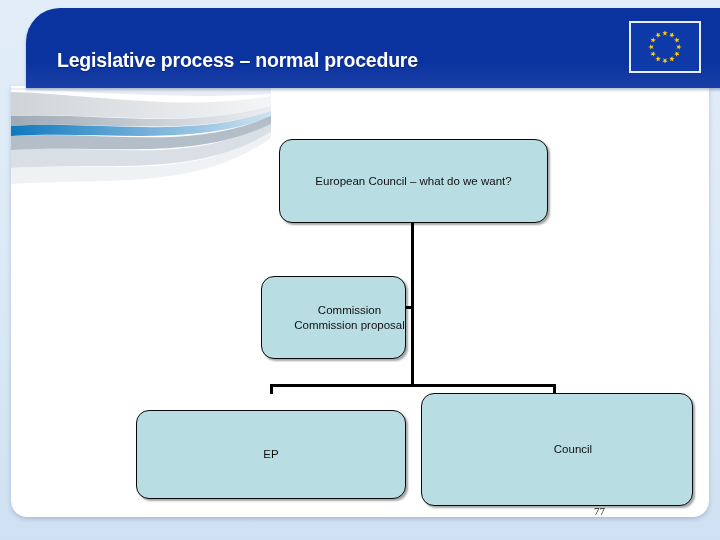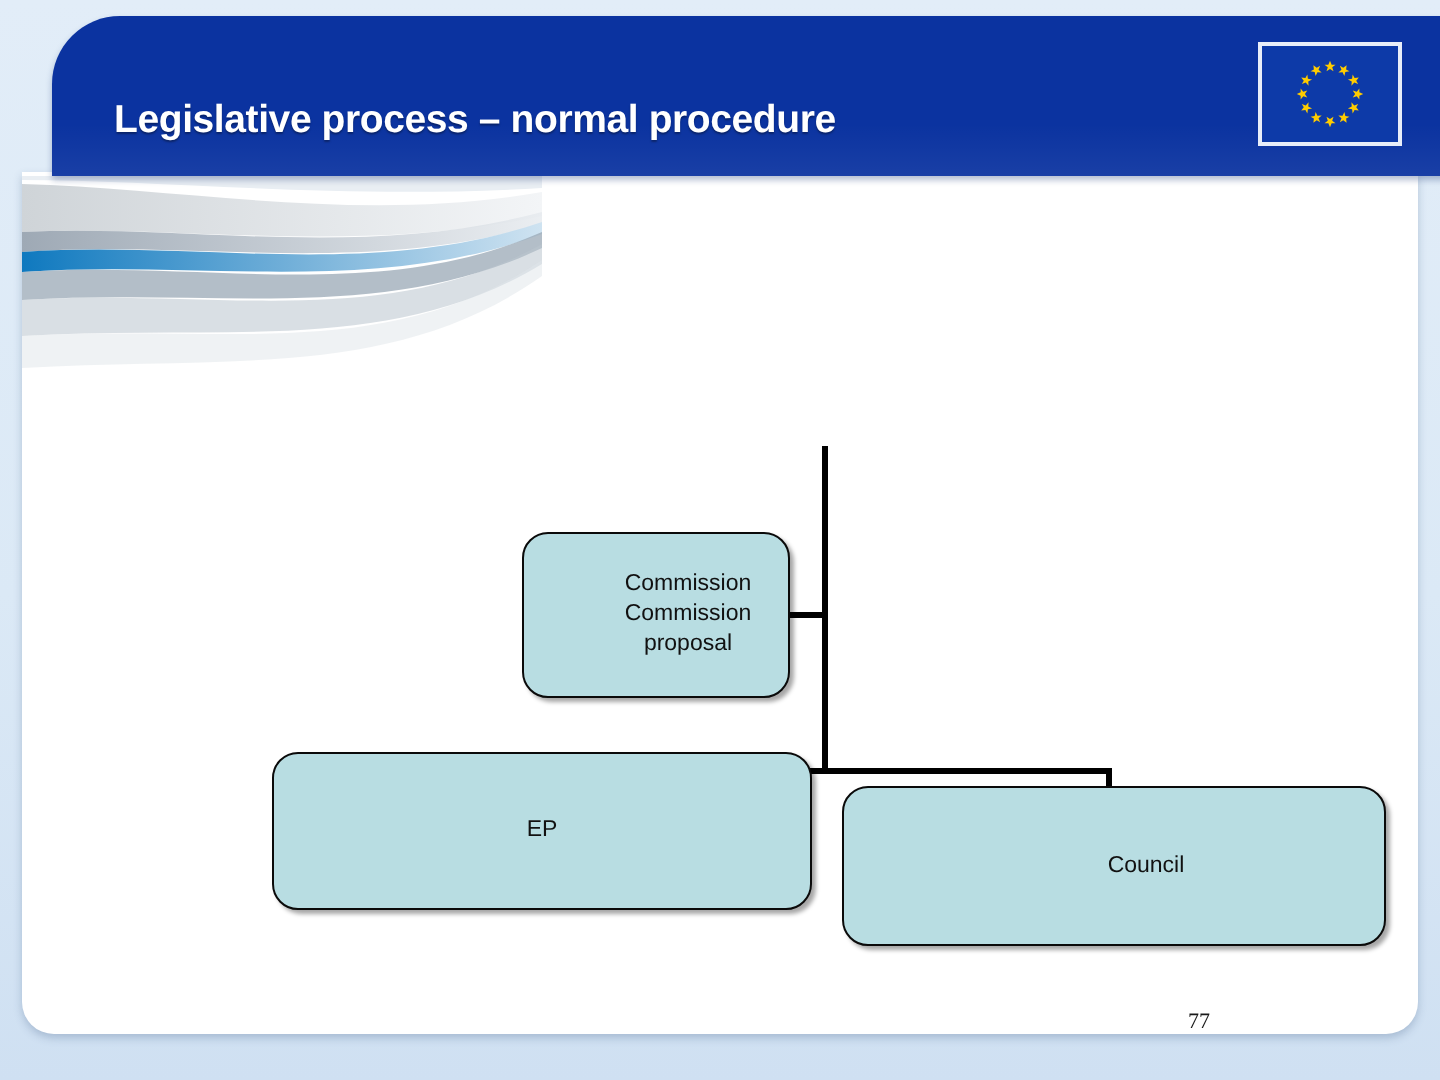--- a/index.html
+++ b/index.html
@@ -112,23 +112,23 @@
     justify-content: center;
     text-align: center;
     color: #111111;
     font-size: 11.5px;
     line-height: 15px;
     box-shadow: 2px 2px 2px rgba(0,0,0,0.35);
   }
   .node span { display: block; }
 
   #node-european-council { left: 279px; top: 139px; width: 269px; height: 84px; }
-  #node-commission       { left: 261px; top: 266px; width: 134px; height: 83px; padding-left: 32px; }
-  #node-ep               { left: 136px; top: 376px; width: 270px; height: 79px; }
-  #node-council          { left: 421px; top: 393px; width: 272px; height: 80px; padding-left: 32px; }
+  #node-commission       { left: 261px; top: 276px; width: 145px; height: 83px; padding-left: 32px; }
+  #node-ep               { left: 136px; top: 410px; width: 270px; height: 89px; }
+  #node-council          { left: 421px; top: 393px; width: 272px; height: 113px; padding-left: 32px; }
 
   
   .conn {
     position: absolute;
     background: #000000;
   }
   
   #conn-vertical-main { left: 411px; top: 223px; width: 3px; height: 163px; }
   
   #conn-commission-stub { left: 394px; top: 306px; width: 19px; height: 3px; }
@@ -233,20 +233,23 @@
   </div>
 
   <div class="diagram">
 
     <div class="conn" id="conn-vertical-main"></div>
     <div class="conn" id="conn-commission-stub"></div>
     <div class="conn" id="conn-splitter"></div>
     <div class="conn" id="conn-drop-ep"></div>
     <div class="conn" id="conn-drop-council"></div>
 
+    <div class="node" id="node-european-council">
+      <span>European Council – what do we want?</span>
+    </div>
 
     <div class="node" id="node-commission">
       <div>
         <span>Commission</span>
         <span>Commission proposal</span>
       </div>
     </div>
 
     <div class="node" id="node-ep">
       <span>EP</span>

